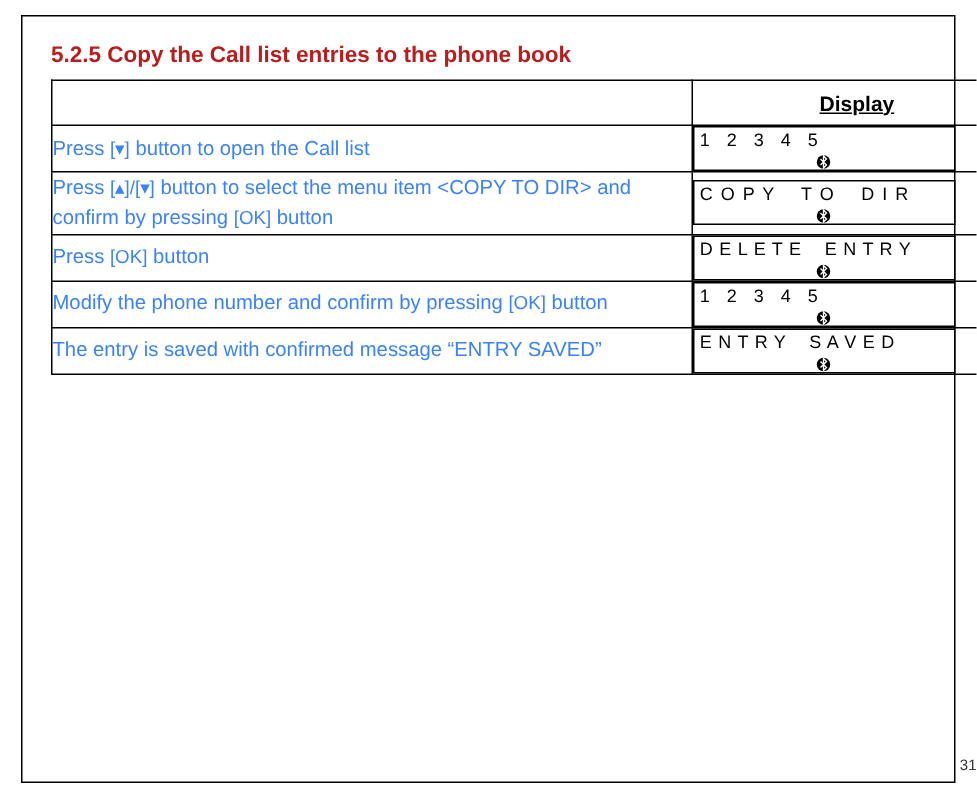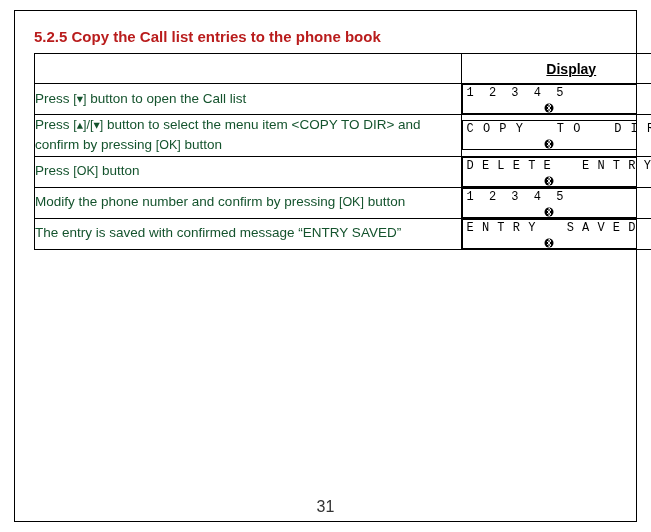--- a/index.html
+++ b/index.html
@@ -37,31 +37,31 @@
   .col-disp  { width: 199px; }
   th.header-empty { height: 30px; }
   th.header-disp {
     text-align: center;
     font-weight: bold;
     text-decoration: underline;
     font-size: 14px;
   }
   td.instr {
     font-size: 13.5px;
-    color: #14532d;
+    color: #3b82f6;
     line-height: 1.5;
     padding: 10px 10px 10px 10px;
   }
   td.disp { padding: 6px 12px 6px 10px; }
   .lcd {
     border: 1px solid #000;
     width: 175px;
     height: 30px;
     position: relative;
-    font-family: Liberation Mono, monospace;
+    font-family: Liberation Sans, sans-serif;
   }
   .lcd-line1 {
     position: absolute;
     top: 1px; left: 4px;
     font-size: 12px;
     letter-spacing: 4px;
     white-space: pre;
   }
   .lcd-icon {
     position: absolute;
@@ -72,22 +72,22 @@
   }
   .lcd-icon svg { display: block; }
   .key {
     font-family: Arial, sans-serif;
     font-size: 12.5px;
   }
   .pagenum {
     position: absolute;
     bottom: 16px;
     left: 0; right: 0;
-    text-align: center;
-    font-size: 16px;
+    text-align: right;
+    font-size: 10px;
     color: #333;
   }
 </style>
 </head>
 <body>
 
 <div class="page-border"></div>
 
 <div class="heading">5.2.5  Copy the Call list entries to the phone book</div>
 

